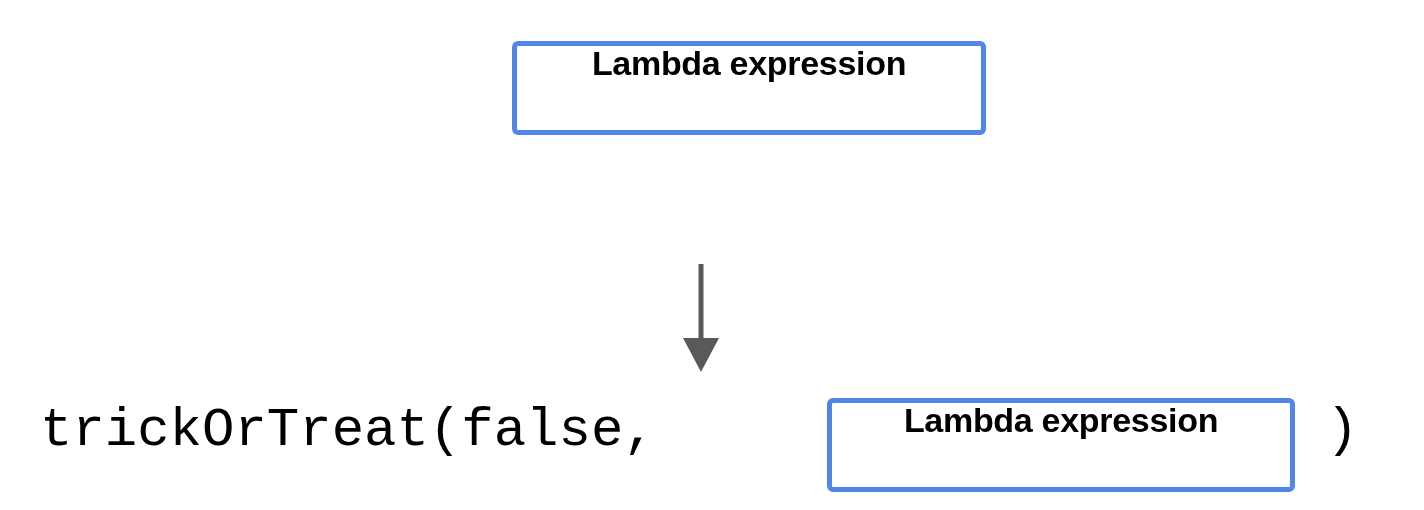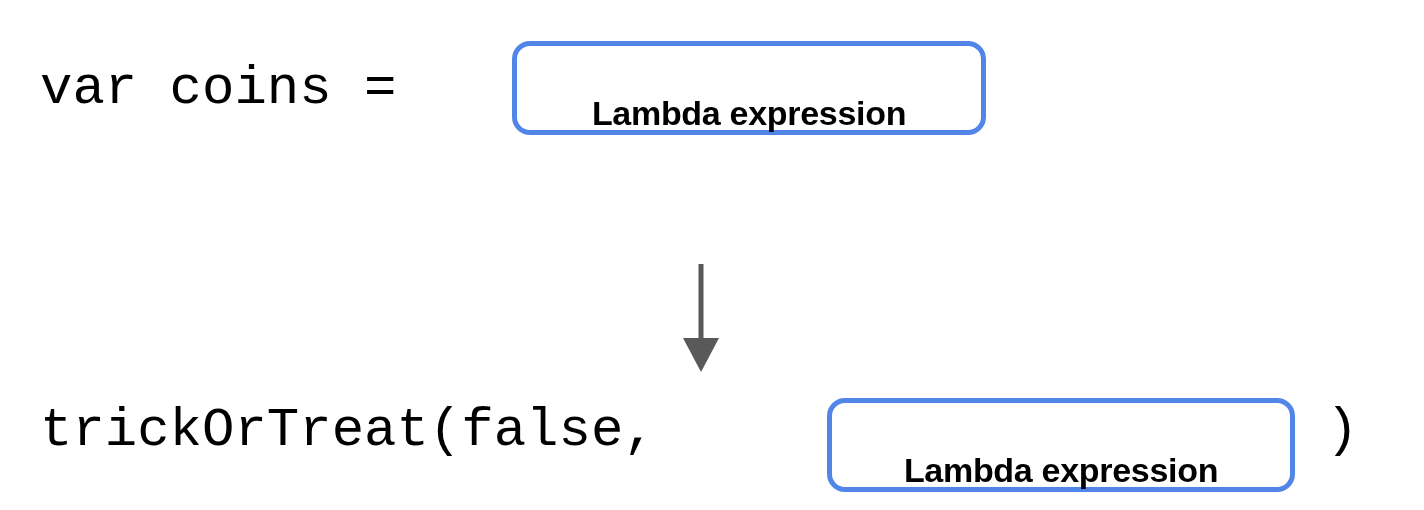--- a/index.html
+++ b/index.html
@@ -37,23 +37,23 @@
   #line2-code { left: 40px;  top: 182px; }
   #line3-code { left: 40px;  top: 404px; text-align: center; }
   #line3-close { left: 1326px; top: 404px; }
 
   
   .badge {
     position: absolute;
     box-sizing: border-box;
     background: #ffffff;
     border: 5px solid #5185e8;
-    border-radius: 18px;
+    border-radius: 6px;
     display: flex;
-    align-items: flex-end;
+    align-items: flex-start;
     justify-content: center;
   }
   .badge-label {
     font-family: "Liberation Sans", sans-serif;
     font-weight: 700;
     font-size: 34px;
     line-height: 1;
     letter-spacing: -0.3px;
     color: #000000;
     white-space: nowrap;
@@ -79,21 +79,20 @@
     top: 258px;
     width: 96px;
     height: 118px;
   }
 </style>
 </head>
 <body>
 
 <div class="stage">
 
-  <div class="code" id="line1-code">var coins = </div>
 
   <div class="badge" id="badge-1">
     <span class="badge-label">Lambda expression</span>
   </div>
 
 
   <svg id="flow-arrow" viewBox="0 0 96 118" xmlns="http://www.w3.org/2000/svg" aria-hidden="true">
     <line x1="46" y1="6" x2="46" y2="84" stroke="#595959" stroke-width="5"></line>
     <polygon points="28,80 64,80 46,114" fill="#595959"></polygon>
   </svg>

